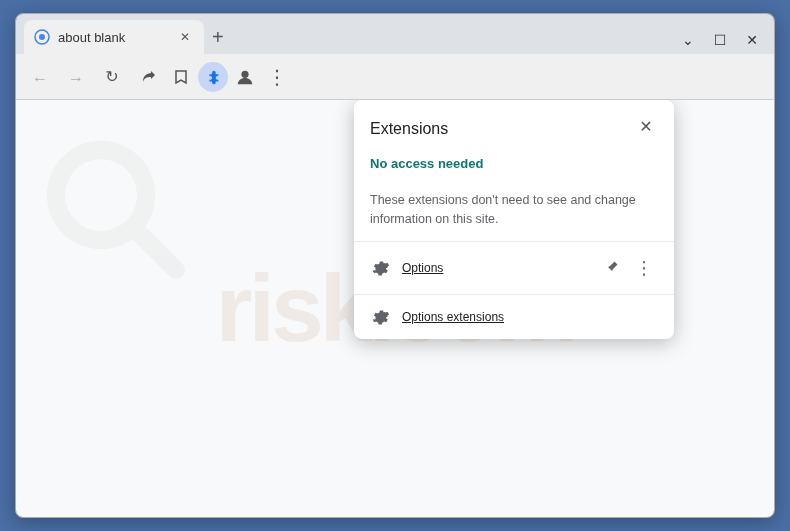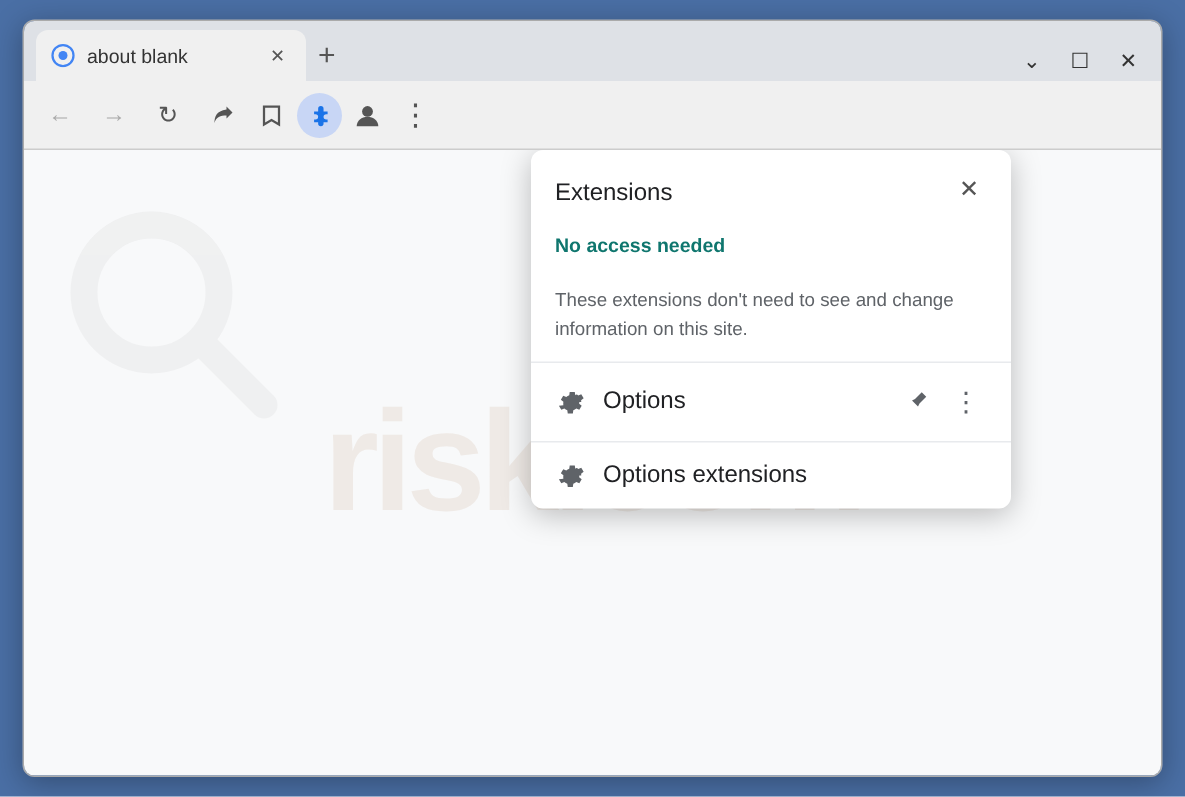--- a/index.html
+++ b/index.html
@@ -251,22 +251,23 @@
       width: 20px;
       height: 20px;
       display: flex;
       align-items: center;
       justify-content: center;
       color: #5f6368;
       font-size: 18px;
     }
     .popup-row-label {
       flex: 1;
-      font-size: 16px;
+      font-size: 12px;
       color: #202124;
+      text-decoration: underline;
     }
     .popup-row-actions {
       display: flex;
       align-items: center;
       gap: 4px;
     }
     .popup-action-btn {
       background: none;
       border: none;
       cursor: pointer;

